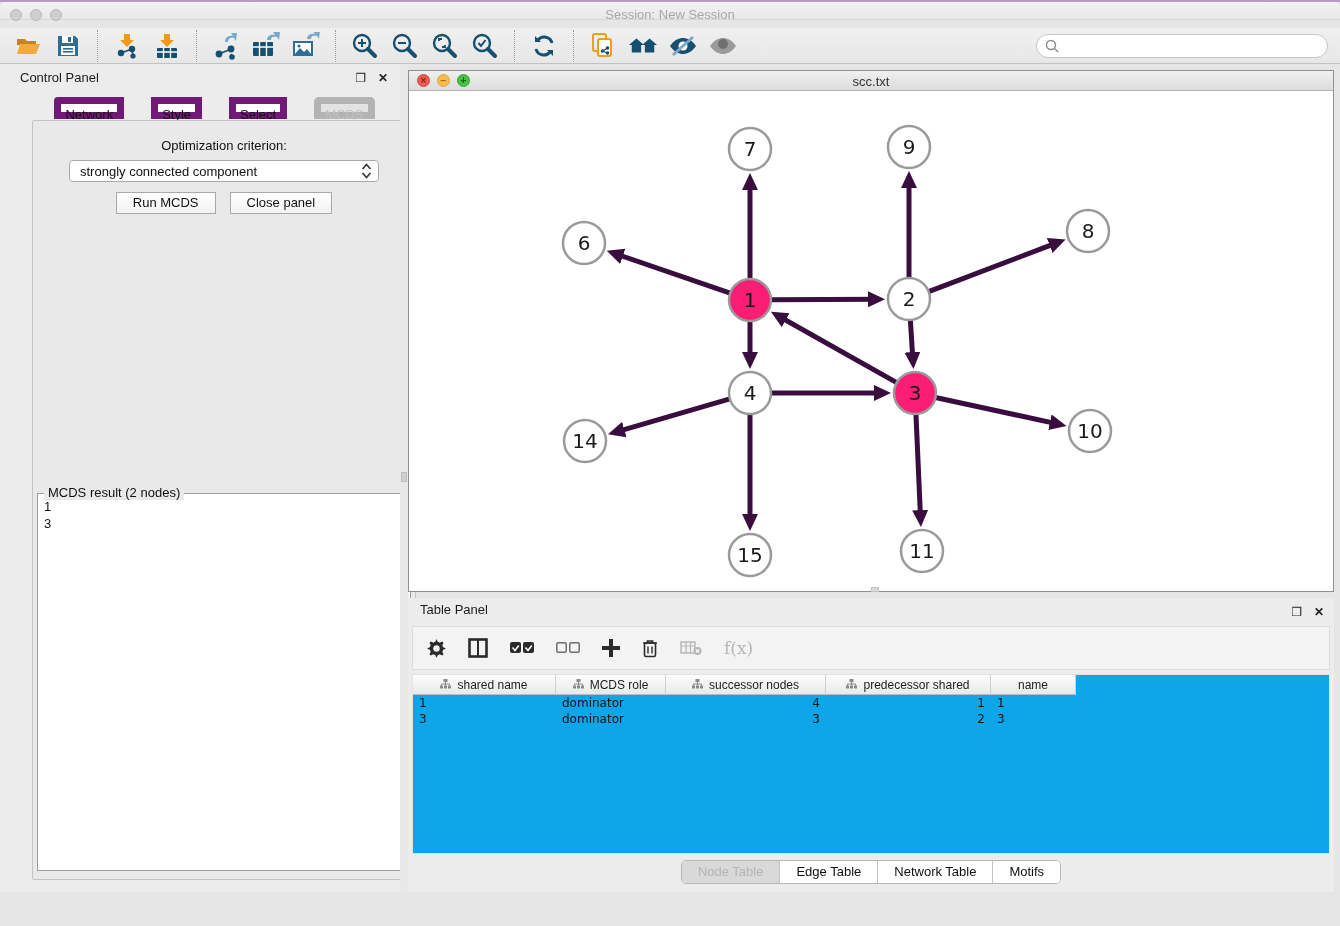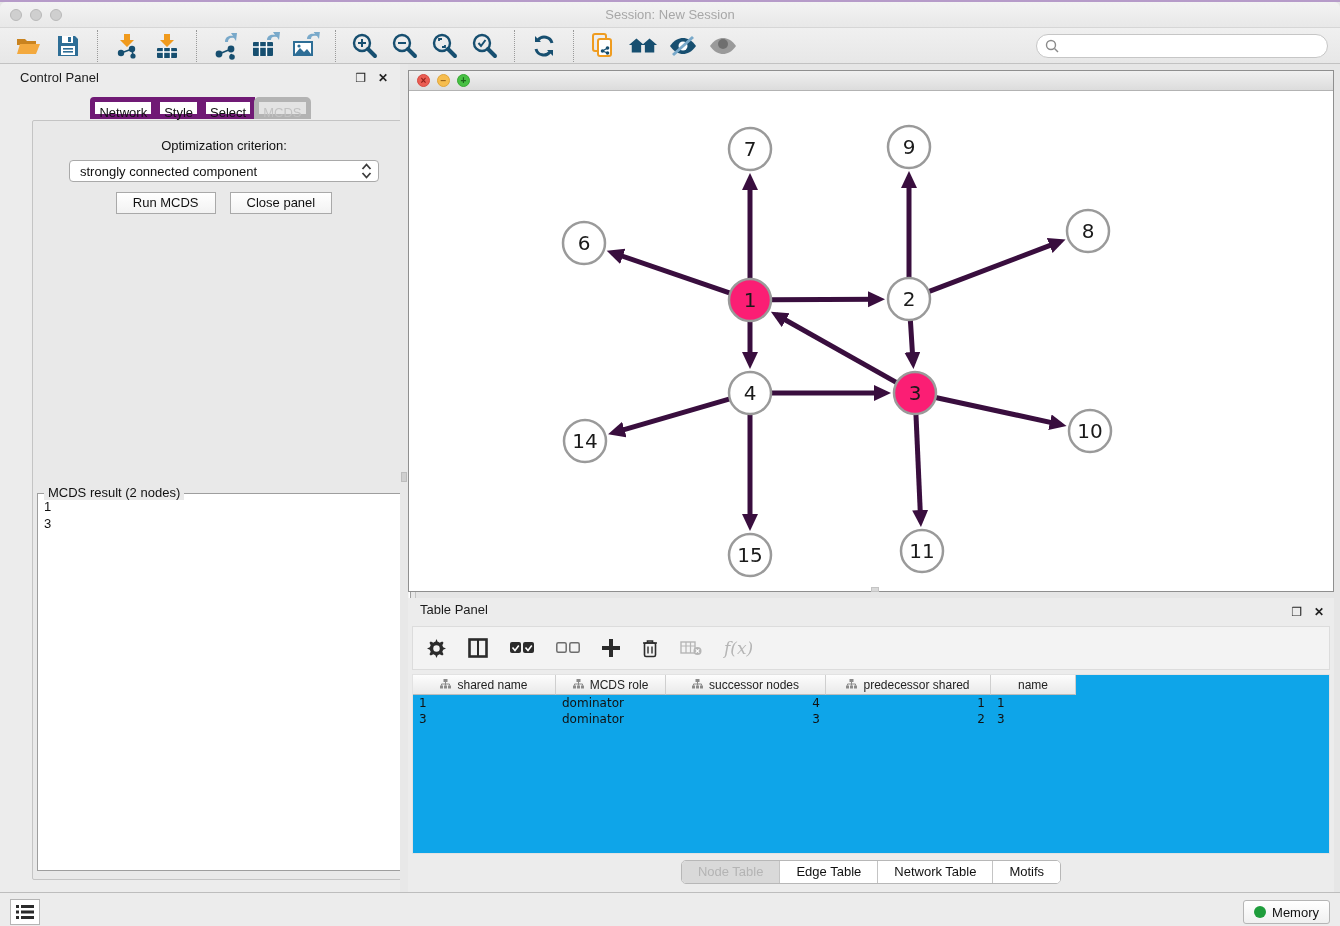--- a/index.html
+++ b/index.html
@@ -1,20 +1,20 @@
 <!DOCTYPE html>
 <html><head>
 <meta charset="utf-8">
 <style>
   * { margin:0; padding:0; box-sizing:border-box; }
   html,body { width:1340px; height:926px; overflow:hidden; background:#b69bc9; font-family:"Liberation Sans",sans-serif; }
   #app { position:absolute; top:2px; left:0; width:1340px; height:924px; background:#e6e6e6; }
 
   
-  #titlebar { position:absolute; top:0; left:0; width:1340px; height:26px;
+  #titlebar { position:absolute; top:0; left:0; width:1340px; height:18px;
     background:linear-gradient(#f3f3f3,#e8e8e8); border-radius:6px 6px 0 0;
     border-bottom:1px solid #d6d6d6; }
   .tl-dot { position:absolute; top:7px; width:12px; height:12px; border-radius:50%;
     background:#cfcfcf; border:1px solid #b9b9b9; }
   #titlebar .t1{left:10px}#titlebar .t2{left:30px}#titlebar .t3{left:50px}
   #main-title { position:absolute; top:5px; left:0; width:100%; text-align:center;
     font-size:13px; color:#a7a7a7; }
 
   
   #toolbar { position:absolute; top:26px; left:0; width:1340px; height:36px;
@@ -25,22 +25,22 @@
   #search-wrap { position:absolute; right:12px; top:6px; width:292px; height:24px;
     background:#fff; border:1px solid #c6c6c6; border-radius:12px; display:flex; align-items:center; padding-left:8px; }
   #search-wrap input { border:none; outline:none; flex:1; font-size:12px; background:transparent; height:20px; margin-left:4px;}
 
   
   #control-panel { position:absolute; top:62px; left:0; width:400px; height:828px; background:#ececec; }
   #cp-header { position:absolute; top:6px; left:20px; font-size:13px; color:#1c1c1c; }
   .panel-ctrl { position:absolute; top:7px; font-size:12px; color:#222; cursor:default; }
   #cp-float{ right:34px; } #cp-close{ right:12px; font-weight:bold; }
   #cp-tabs { position:absolute; top:33px; left:0; width:100%; display:flex; justify-content:center; }
-  .cp-tab { height:22px; line-height:21px; padding:0 4px; background:#fff; border:5px solid #701a75;
-    font-size:13px; color:#111; margin-right:-1px; }
+  .cp-tab { height:22px; line-height:21px; padding:0 4px; background:#fff; border:7px solid #701a75;
+    font-size:13px; color:#111; margin-right:-1px;margin-left:28px; }
   .cp-tab.first { border-radius:4px 0 0 0; }
   .cp-tab.active { background:#e3e3e3; color:#c2c2c2; border-color:#b3b3b3; border-radius:5px 5px 0 0; }
   #cp-body { position:absolute; top:56px; left:8px; width:384px; height:760px;
     background:#e9e9e9; border:1px solid #c4c4c4; border-radius:2px;margin-left:24px; }
   #opt-label { position:absolute; top:17px; width:100%; text-align:center; font-size:13px; color:#111; }
   #criterion-select { position:absolute; top:39px; left:36px; width:310px; height:22px;
     background:#fff; border:1px solid #a9a9a9; border-radius:4px; display:flex; align-items:center;
     font-size:13px; color:#111; padding-left:10px; }
   #criterion-stepper { position:absolute; right:6px; top:2px; width:11px; height:16px; }
   #criterion-stepper svg { display:block; }
@@ -73,21 +73,21 @@
   #net-grip { position:absolute; bottom:-1px; left:50%; width:8px; height:5px; background:#d9d9d9; border:1px solid #c4c4c4; }
 
   
   #table-panel { position:absolute; top:596px; left:408px; width:926px; height:294px; background:#ececec; }
   #tp-header { position:absolute; top:4px; left:12px; font-size:13px; color:#1c1c1c; }
   #tp-float{ right:32px; } #tp-close{ right:10px; font-weight:bold; }
   #tp-toolbar { position:absolute; top:28px; left:4px; width:918px; height:44px;
     background:#f3f3f3; border:1px solid #dcdcdc; display:flex; align-items:center; padding-left:14px; }
   .tp-icon { margin-right:22px; display:flex; align-items:center; color:#2b2b2b; }
   .tp-icon.disabled { color:#b5b5b5; }
-  #fx-icon { font-family:"DejaVu Serif",serif; font-style:italic; font-size:17px; color:#b5b5b5; }
+  #fx-icon { font-family:"DejaVu Serif",serif; font-size:17px; color:#b5b5b5; }
   #tp-table { position:absolute; top:76px; left:4px; width:918px; height:180px; background:#0ea5e9; border:1px solid #e2e2e2; overflow:hidden; }
   #tp-head { display:flex; height:20px; }
   .th { display:flex; align-items:center; justify-content:center; gap:6px;
     background:linear-gradient(#fdfdfd,#e9e9e9); border-right:1px solid #cfcfcf; border-bottom:1px solid #bcbcbc;
     font-size:12px; color:#222; }
   .tr { display:flex; height:16px; }
   .td { font-size:12px; color:#111; line-height:16px; padding:0 6px; font-family:"DejaVu Sans",sans-serif; }
   .td.right { text-align:right; }
   #tp-tabs { position:absolute; bottom:8px; left:0; width:100%; display:flex; justify-content:center;align-items:center; }
   #tp-tabs-strip { display:flex; border:1px solid #b7b7b7; border-radius:5px; overflow:hidden; background:#fff; }
@@ -298,20 +298,21 @@
 
   <div id="v-splitter">
       <span class="handle"></span>
     </div>
 
   <div id="net-window">
     <div id="net-titlebar">
       <span class="nw-dot" id="nw-close">×</span>
       <span class="nw-dot" id="nw-min">−</span>
       <span class="nw-dot" id="nw-zoom">+</span>
+      <span id="net-title">scc.txt</span>
     </div>
     <svg id="graph-svg" width="924" height="501">
         <defs>
           <marker id="arrow" markerUnits="userSpaceOnUse" markerWidth="20" markerHeight="18" refX="11" refY="8" orient="auto">
             <polygon points="0,0 17,8 0,16" fill="#390e3e"></polygon>
           </marker>
         </defs>
         <line x1="341" y1="188" x2="341" y2="88" stroke="#390e3e" stroke-width="5" marker-end="url(#arrow)"></line>
         <line x1="321.13828360996655" y1="202.18001304679575" x2="203.37388055719066" y2="161.74283850457752" stroke="#390e3e" stroke-width="5" marker-end="url(#arrow)"></line>
         <line x1="361.99958468064904" y1="208.86792714037327" x2="470.00059331335854" y2="208.18867551375246" stroke="#390e3e" stroke-width="5" marker-end="url(#arrow)"></line>
@@ -483,32 +484,14 @@
     <div id="tp-tabs">
       <div id="tp-tabs-strip">
         <span class="tp-tab first active">Node Table</span>
         <span class="tp-tab">Edge Table</span>
         <span class="tp-tab">Network Table</span>
         <span class="tp-tab">Motifs</span>
       </div>
     </div>
   </div>
 
-  <div id="status-bar">
-    <span id="list-btn">
-      <svg width="18" height="14" viewBox="0 0 18 14">
-          <g fill="#2b2b2b">
-            <rect x="0" y="0" width="3" height="3"></rect>
-            <rect x="5" y="0" width="13" height="3"></rect>
-            <rect x="0" y="5.5" width="3" height="3"></rect>
-            <rect x="5" y="5.5" width="13" height="3"></rect>
-            <rect x="0" y="11" width="3" height="3"></rect>
-            <rect x="5" y="11" width="13" height="3"></rect>
-          </g>
-        </svg>
-    </span>
-    <span id="memory-btn">
-      <span id="memory-dot"></span>
-      <span>Memory</span>
-    </span>
-  </div>
 
 </div>
 
 </body></html>

